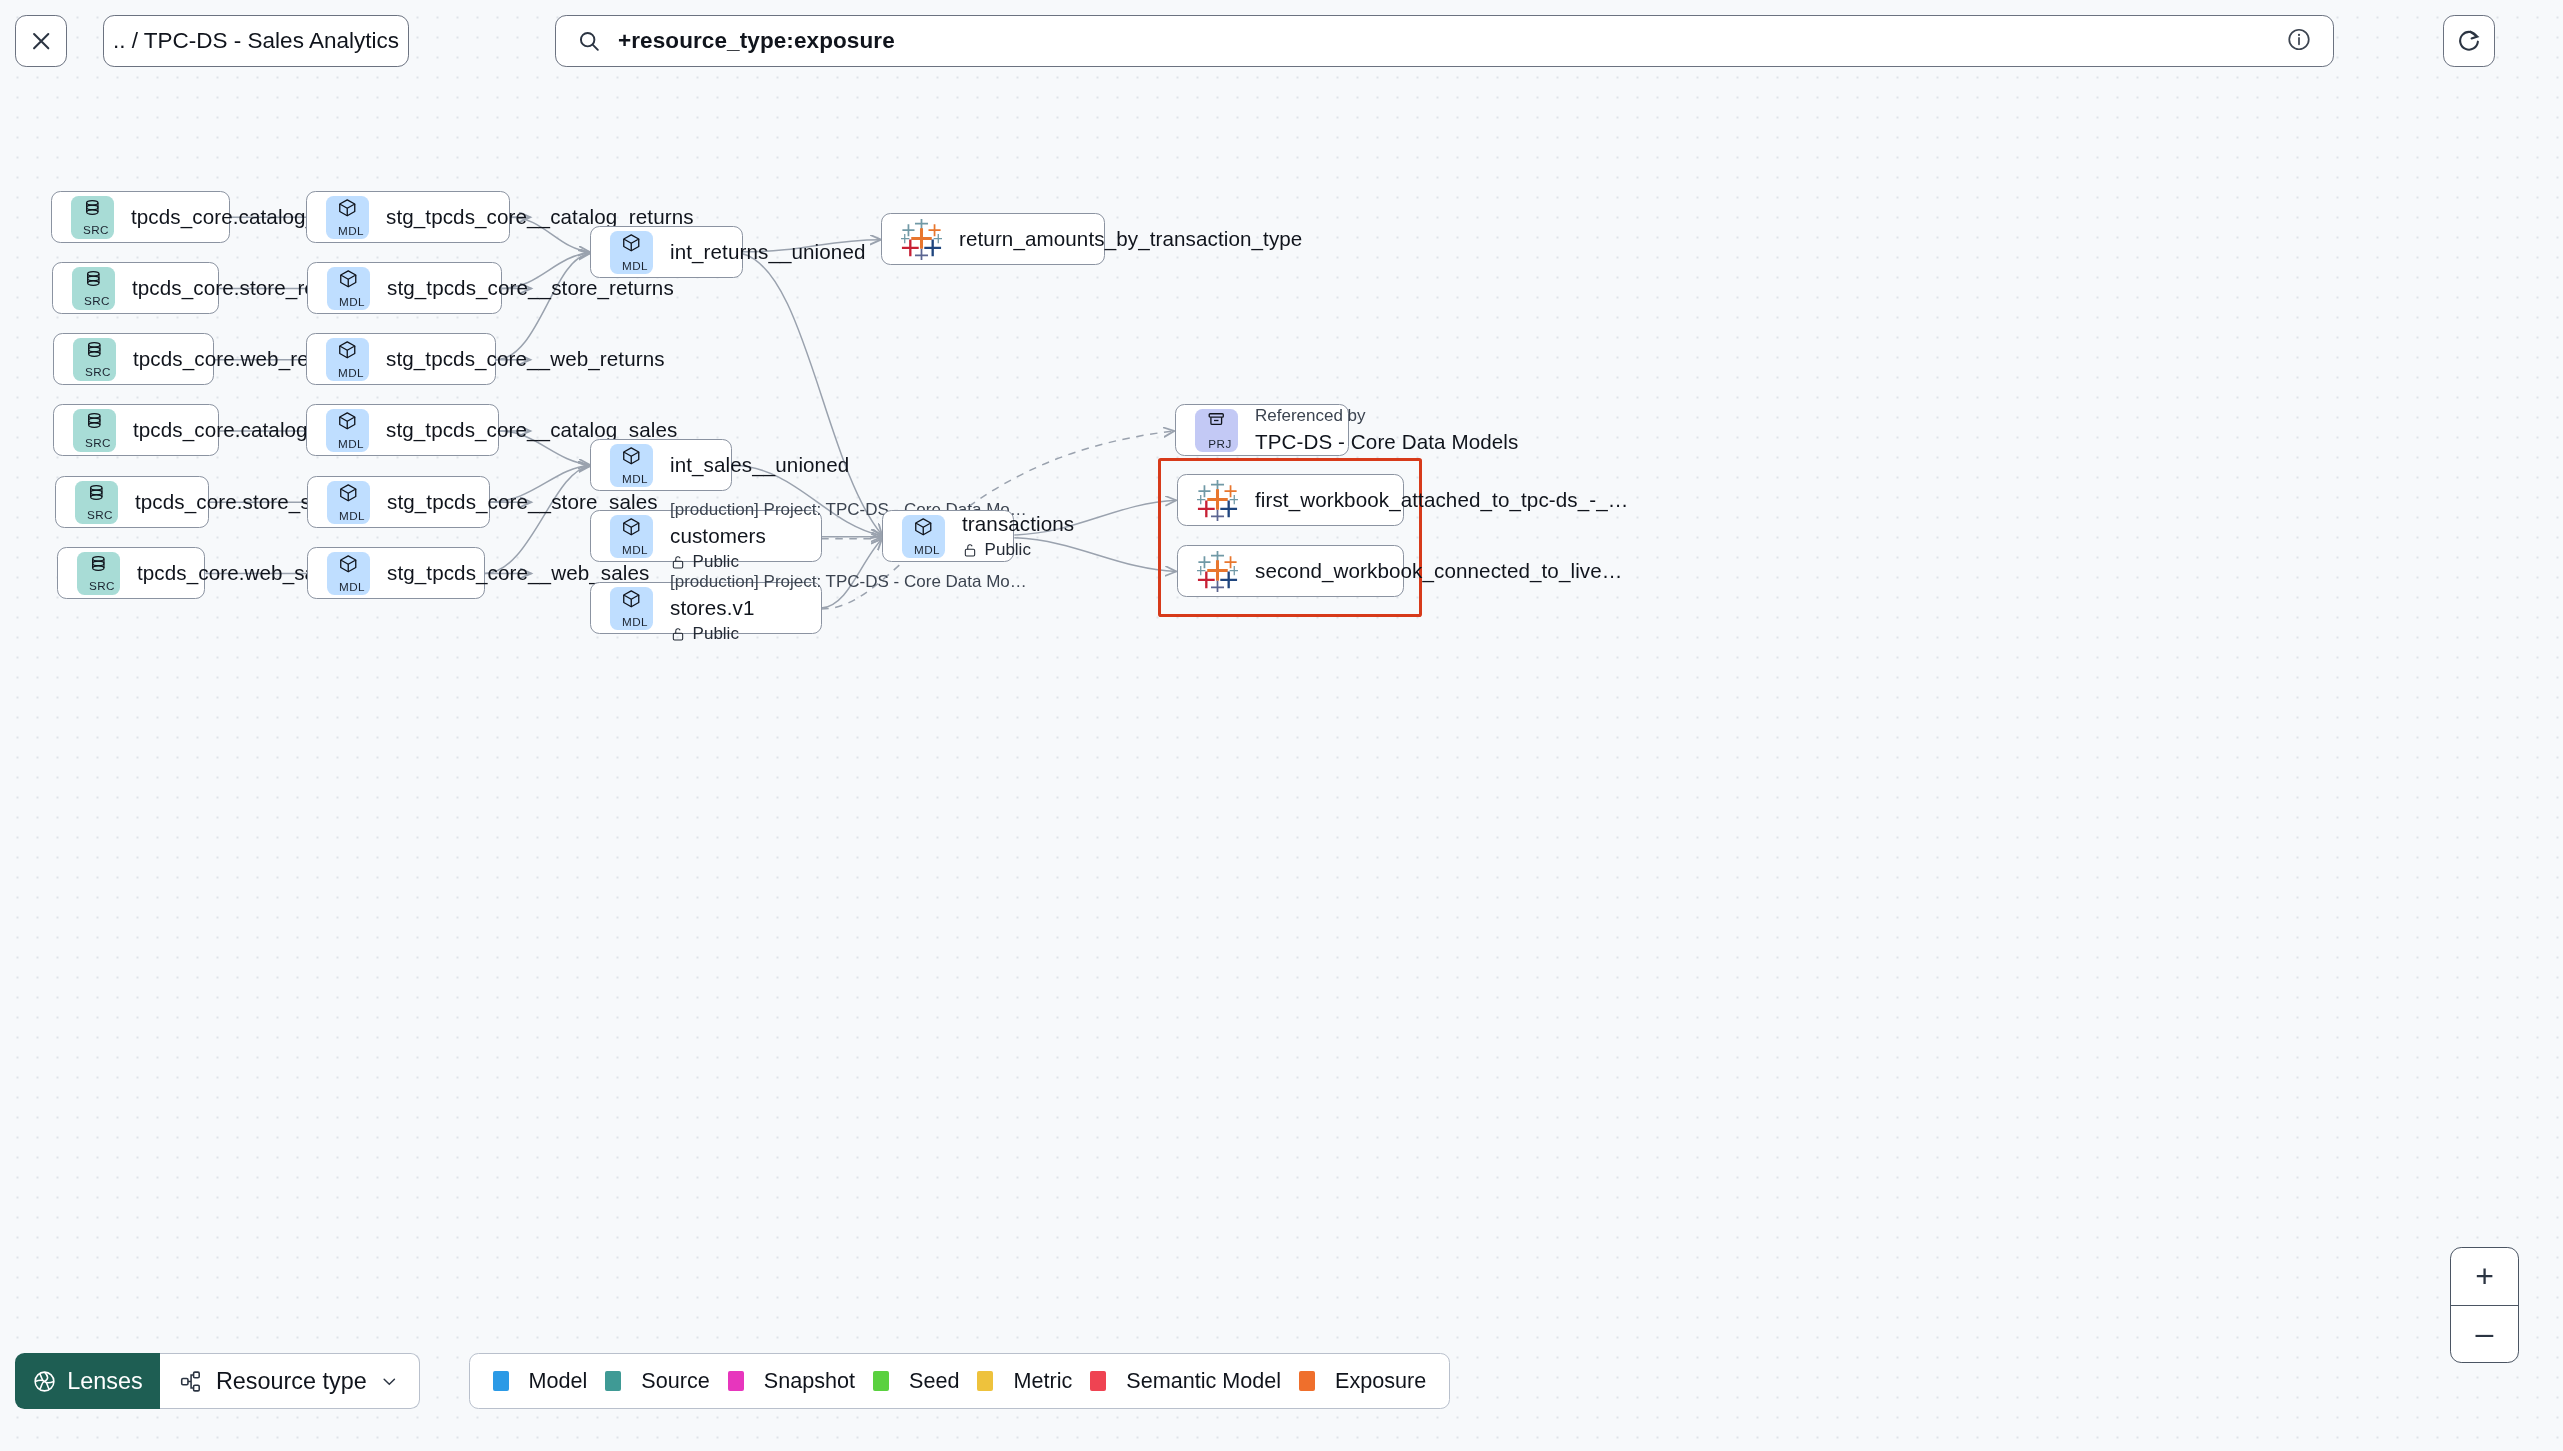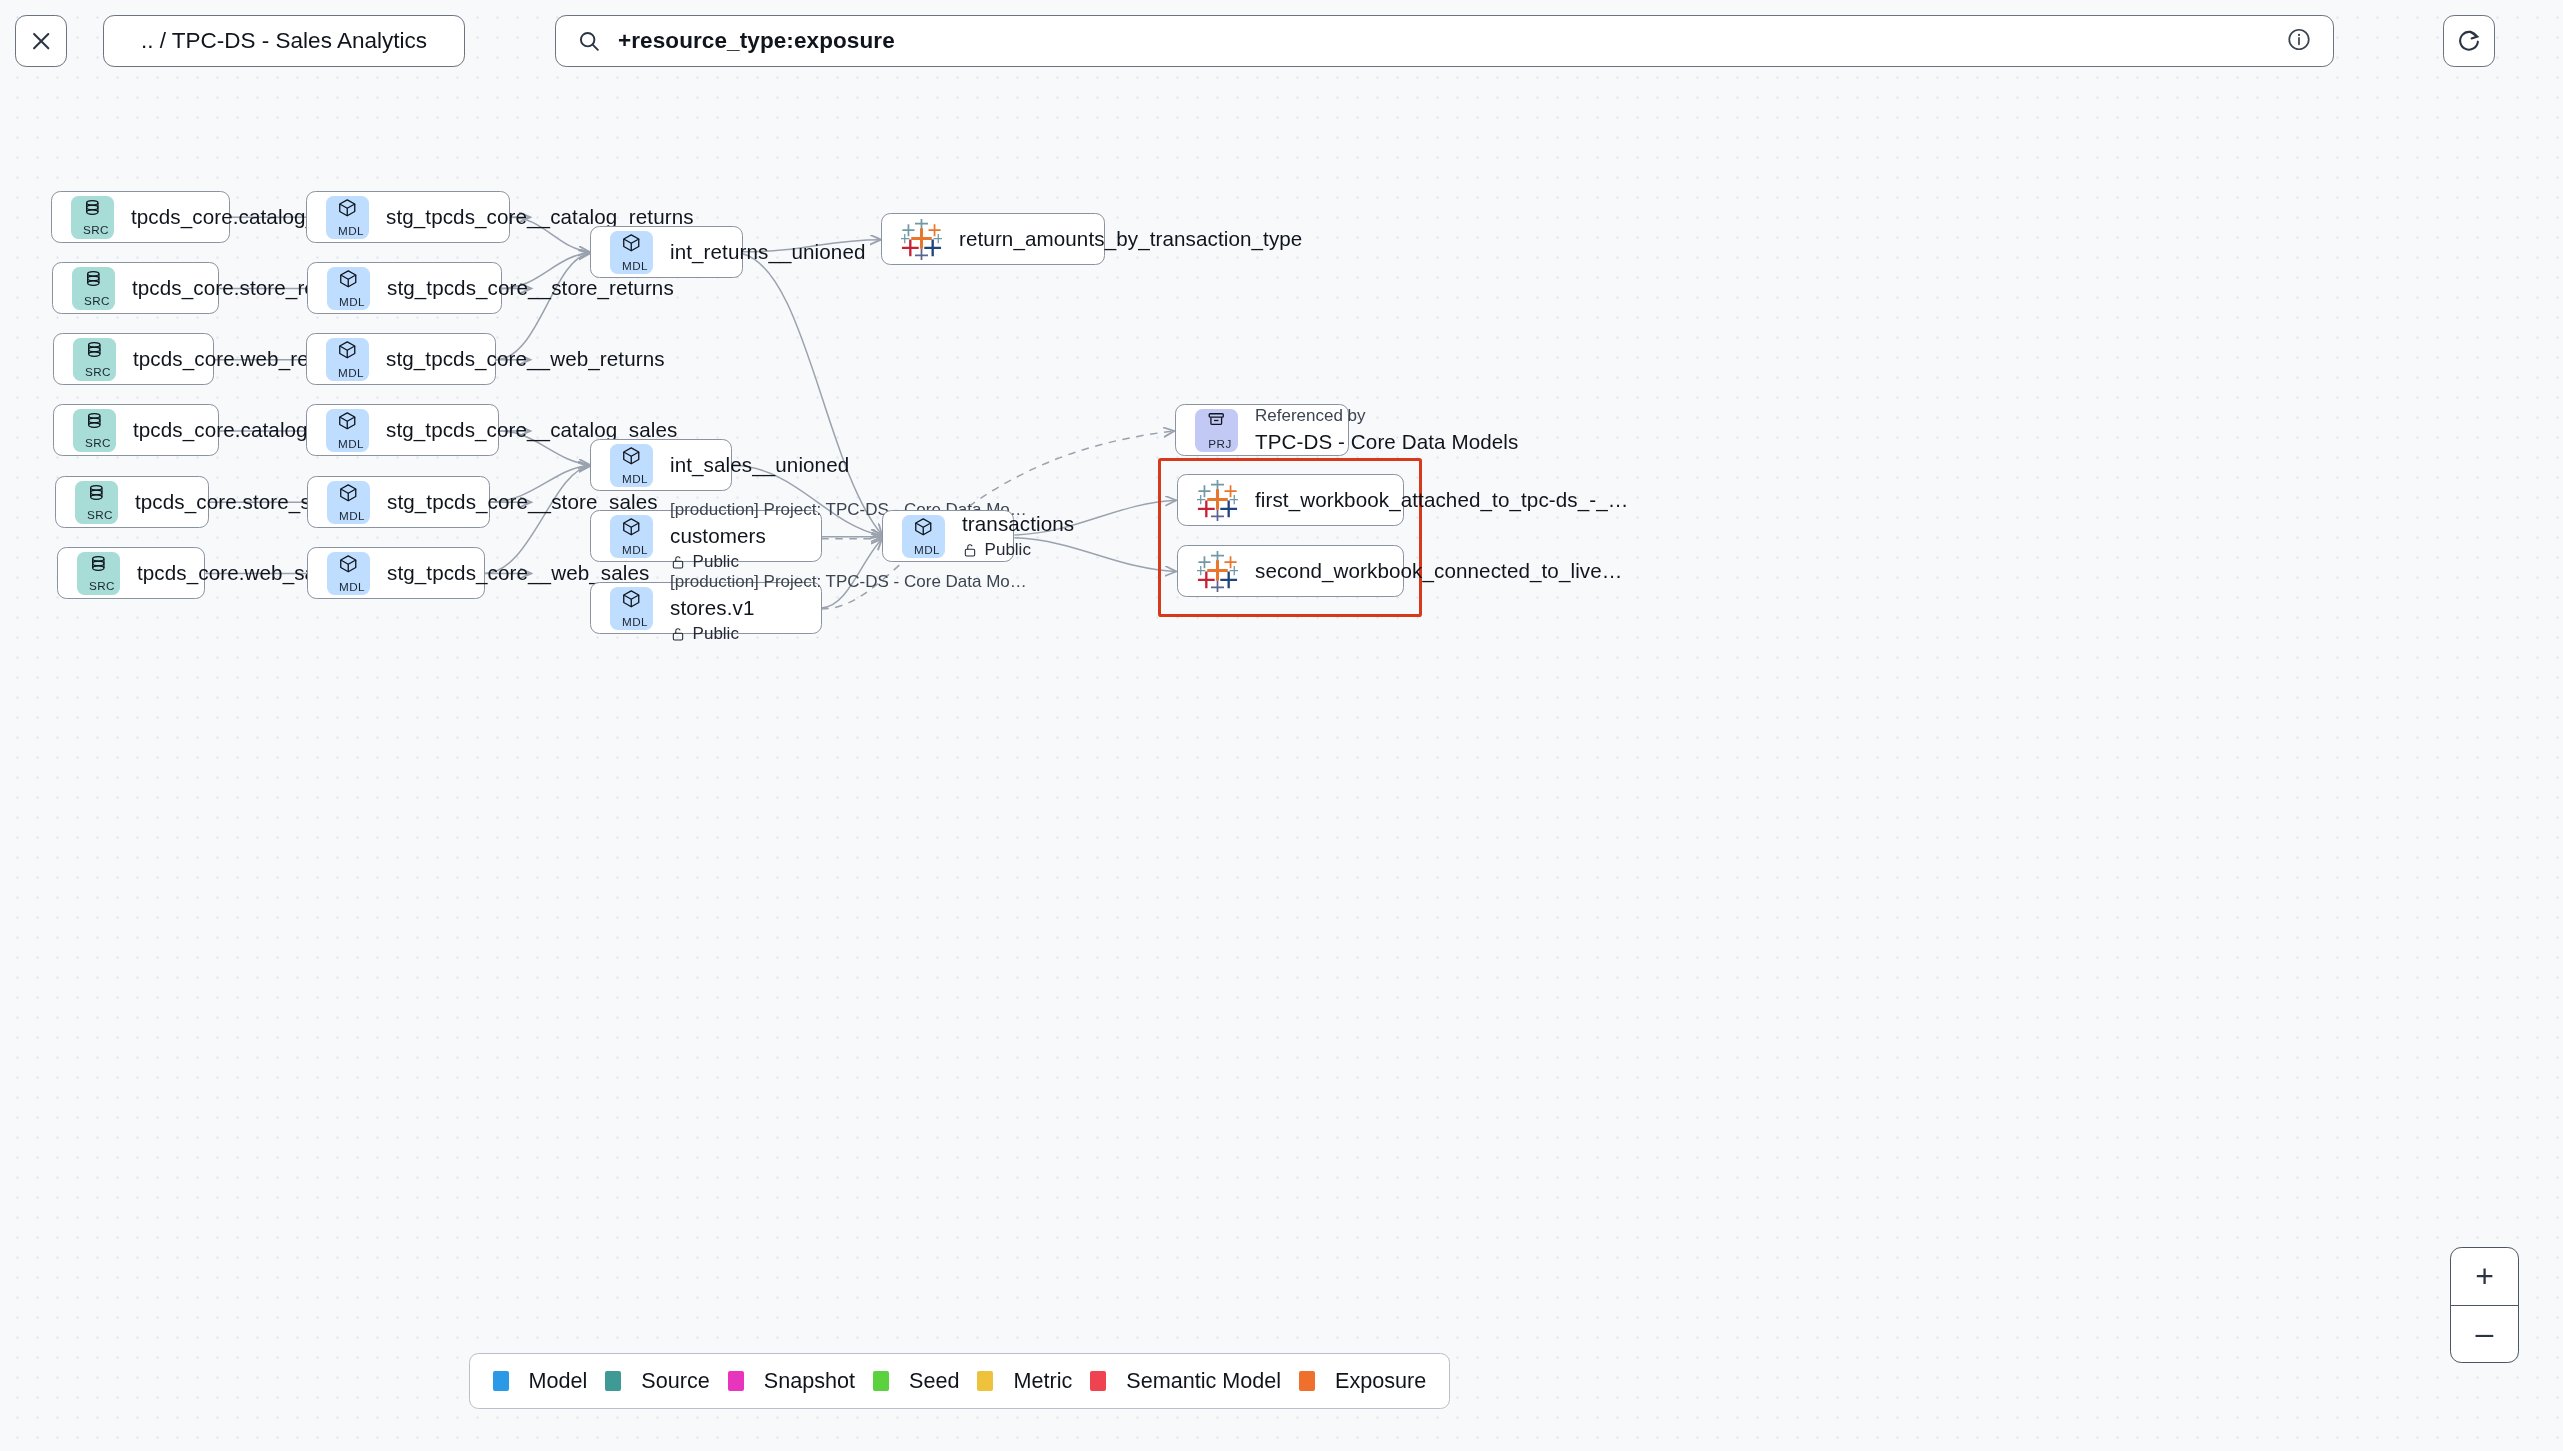--- a/index.html
+++ b/index.html
@@ -24,21 +24,21 @@
   }
   .close-btn {
     position: absolute; left: 15px; top: 15px; width: 52px; height: 52px;
     background: #fff; border: 1.5px solid #6b7280; border-radius: 11.2px;
     display: flex; align-items: center; justify-content: center;
     cursor: pointer;
   }
   .crumb {
     position: absolute; left: 103px; top: 15px; height: 52px;
     background: #fff; border: 1.5px solid #6b7280; border-radius: 11.2px;
-    display: flex; align-items: center; padding: 0 37px;
+    display: flex; align-items: center; padding: 0 9px;
     font-size: 22.5px; color: #10141c; white-space: nowrap; cursor: pointer;
   }
   .searchbar {
     position: absolute; left: 555px; top: 15px; width: 1779px; height: 52px;
     background: #fff; border: 1.5px solid #6b7280; border-radius: 11.2px;
     display: flex; align-items: center; padding: 0 20.6px; cursor: text;
   }
   .search-text {
     font-size: 22.5px; color: #10141c; margin-left: 17px; letter-spacing: 0.1px; font-weight: bold;
   }
@@ -480,20 +480,41 @@
               <path d="M35 21 H45 M40 16 V26" stroke="#7099a6" stroke-width="1.375" stroke-linecap="butt"></path>
               <path d="M1 31 H19 M10 22 V40" stroke="#c72035" stroke-width="2.5" stroke-linecap="butt"></path>
               <path d="M25 31 H43 M34 22 V40" stroke="#1f457e" stroke-width="2.5" stroke-linecap="butt"></path>
               <path d="M15 39 H29 M22 32 V46" stroke="#5b6591" stroke-width="1.875" stroke-linecap="butt"></path>
             </svg></span>
           <span class="nlabel">second_workbook_connected_to_live…</span>
         </div>
       </div>
   </div>
 
+  <div class="lenses-group">
+    <div class="lenses-btn">
+      <svg width="25" height="25" viewBox="0 0 24 24" fill="none" stroke="#ffffff" stroke-width="1.5">
+        <circle cx="12" cy="12" r="9"></circle>
+        <path d="M12 3 C16 7 16 10 12 12 M21 12 C16 14 13 13 12 12 M16.4 19.4 C14 14.6 14.8 12.6 12 12 M3 12 C8 10 11 11 12 12 M7.6 4.6 C10 9.4 9.2 11.4 12 12 M7.6 19.4 C10 14.6 9.2 12.6 12 12"></path>
+      </svg>
+      <span>Lenses</span>
+    </div>
+    <div class="restype-btn">
+      <svg width="25" height="25" viewBox="0 0 24 24" fill="none" stroke="#2b3442" stroke-width="1.5">
+        <rect x="2.6" y="9.2" width="6" height="6" rx="1.2"></rect>
+        <rect x="14" y="3" width="5.4" height="5.4" rx="1.2"></rect>
+        <rect x="14" y="15.6" width="5.4" height="5.4" rx="1.2"></rect>
+        <path d="M8.6 12 H11.6 M11.6 12 V5.7 H14 M11.6 12 V18.3 H14"></path>
+      </svg>
+      <span>Resource type</span>
+      <svg width="20.6" height="20.6" viewBox="0 0 24 24" fill="none" stroke="#2b3442" stroke-width="1.7" stroke-linecap="round">
+        <path d="M6 9.5 L12 15.5 L18 9.5"></path>
+      </svg>
+    </div>
+  </div>
 
   <div class="legend" id="legend">
       <span class="lg">
         <span class="sw" style="background:#2b9ae6"></span>
         <span>Model</span>
       </span>
       <span class="lg">
         <span class="sw" style="background:#3f9a95"></span>
         <span>Source</span>
       </span>

